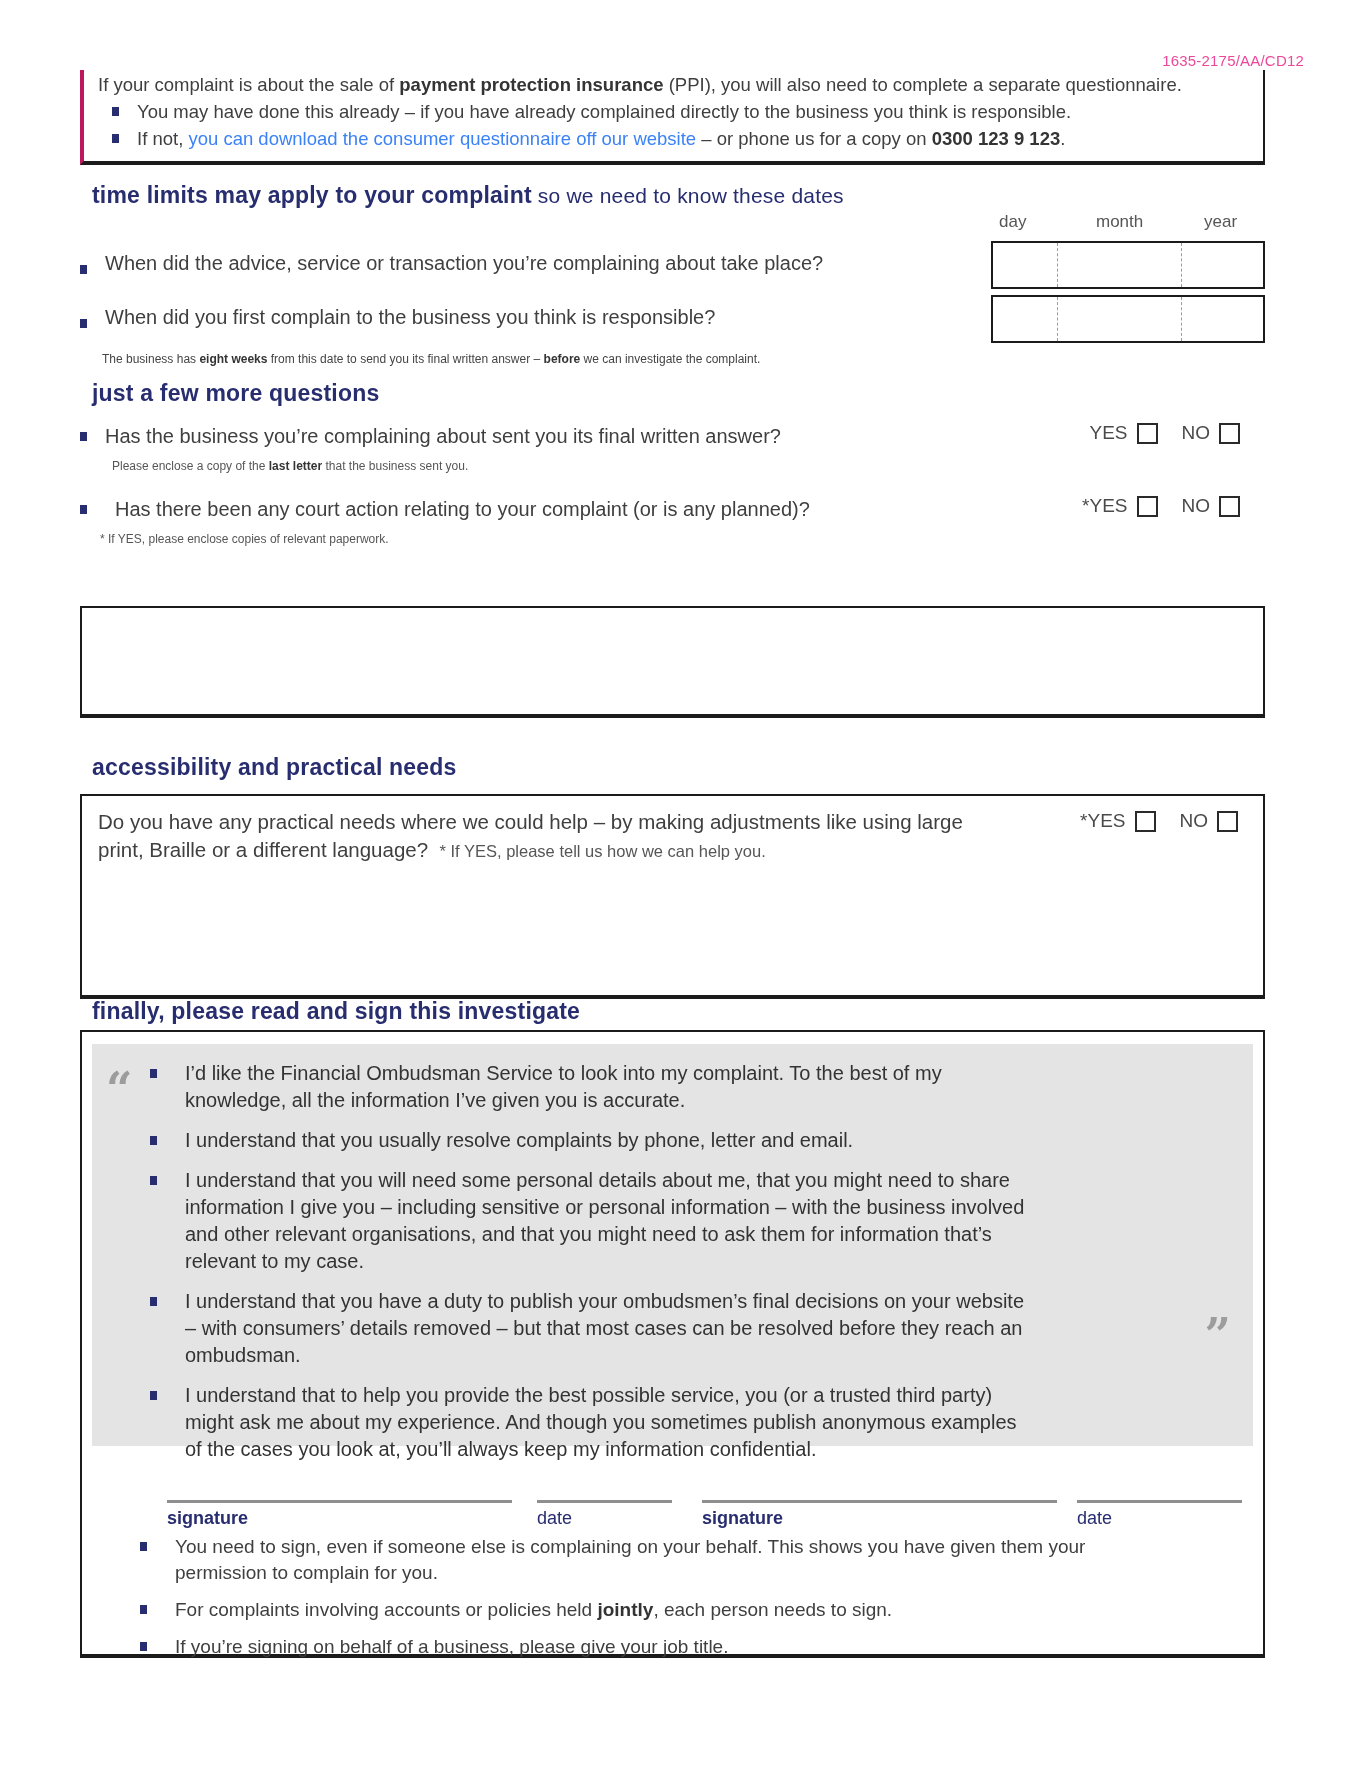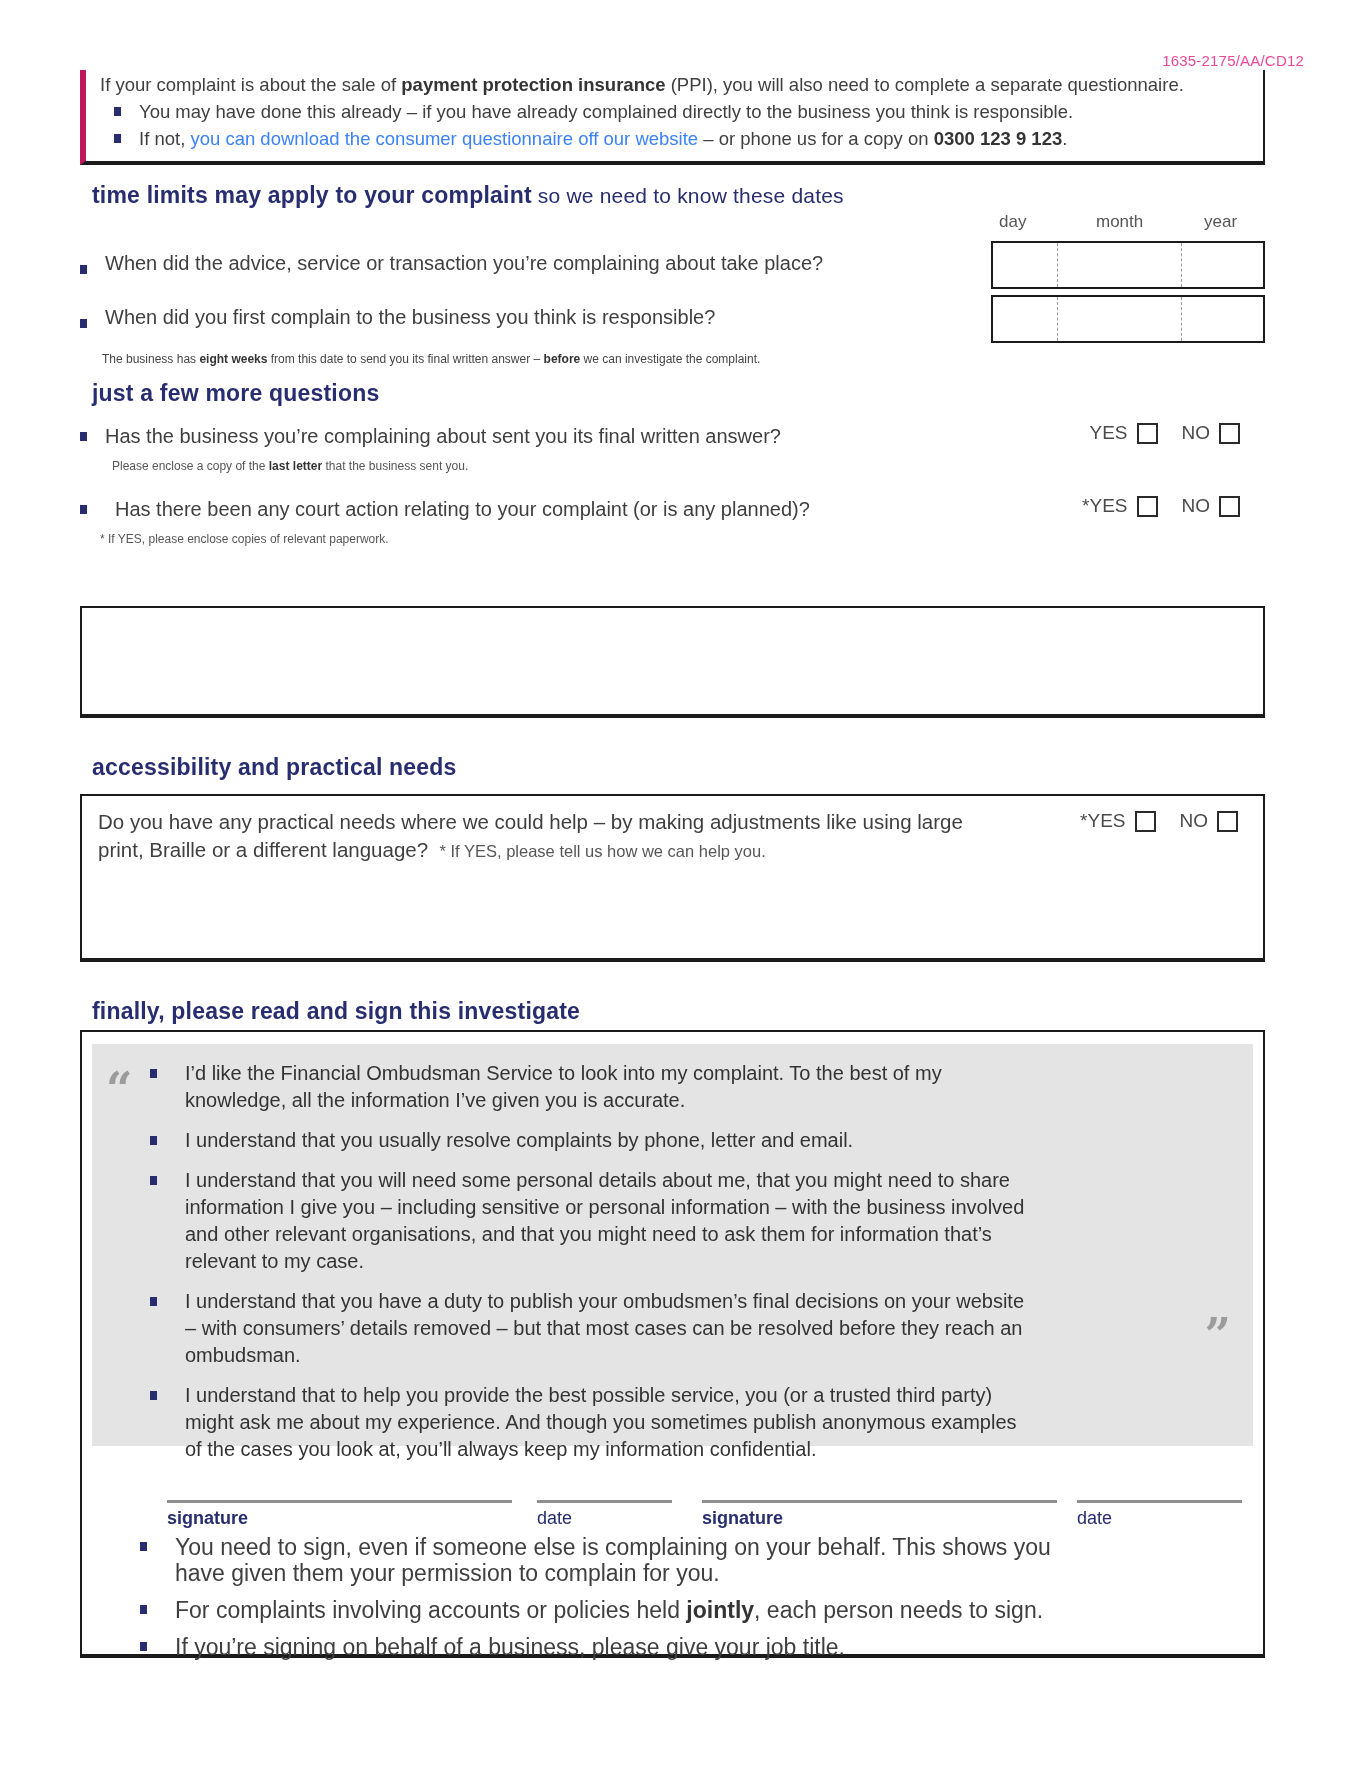--- a/index.html
+++ b/index.html
@@ -7,21 +7,21 @@
   .page {
     position:relative; width:1368px; height:1771px; background:#fff;
     font-family:"Liberation Sans", sans-serif; color:#3c3c3c; overflow:hidden;
   }
   .code {
     position:absolute; top:52px; right:64px; font-size:15px; color:#ec4899; letter-spacing:0.2px;
   }
   
   .ppi-box {
     position:absolute; top:70px; left:80px; width:1185px;
-    border-left:6px solid #be185d; border-right:2px solid #1b1b1b; border-bottom:4px solid #1b1b1b;
+    border-left:4px solid #be185d; border-right:2px solid #1b1b1b; border-bottom:4px solid #1b1b1b;
     padding:2px 14px 10px 14px; font-size:18.5px; line-height:25px; color:#3f3f3f;
   }
   .ppi-intro { margin:0 0 2px 0; }
   .ppi-bullet { display:flex; align-items:flex-start; margin-top:2px; padding-left:14px; }
   b, .b { font-weight:bold; color:#343434; }
   .bm { flex:none; display:inline-block; width:7px; height:9px; background:#272d6e; margin:8px 18px 0 0; }
   a.link { color:#3b82f6; cursor:pointer;text-align:center; }
   
   .sec-h {
     position:absolute; left:92px; font-size:23px; font-weight:bold; color:#272d6e; letter-spacing:0.2px;
@@ -78,21 +78,21 @@
   .sigline { position:absolute; height:3px; background:#8f8f8f; top:468px; }
   .sigl1 { left:85px;  width:345px; }
   .datl1 { left:455px; width:135px; }
   .sigl2 { left:620px; width:355px; }
   .datl2 { left:995px; width:165px; }
   .siglabel { position:absolute; top:476px; font-size:18px; color:#272d6e; }
   .siglabel.bold { font-weight:bold; }
   .decl-notes { position:absolute; top:502px; left:58px; right:40px; }
   .dnote { display:flex; align-items:flex-start; margin-bottom:11px; }
   .dnote .bm { margin:8px 28px 0 0; }
-  .dnote .ntext { font-size:23px; line-height:26px; color:#3f3f3f; max-width:930px; }
+  .dnote .ntext { font-size:19px; line-height:26px; color:#3f3f3f; max-width:930px; }
 </style>
 </head>
 <body>
 
 <div class="page">
 
   <div class="code">1635-2175/AA/CD12</div>
 
   <div class="ppi-box">
     <div class="ppi-intro"><span>If your complaint is about the sale of </span><b>payment protection insurance</b><span> (PPI), you will also need to complete a separate questionnaire.</span></div>
@@ -168,21 +168,21 @@
       <span class="gap"></span>
       <span class="yn-label">NO</span>
       <span class="cbx"></span>
     </div>
   </div>
   <div class="subnote" style="top:532px; left:100px;">* If YES, please enclose copies of relevant paperwork.</div>
 
   <div class="bigbox" style="top:606px; height:112px;"></div>
 
   <div class="sec-h" style="top:754px;">accessibility and practical needs</div>
-  <div class="bigbox accbox" style="top:794px; height:168px;">
+  <div class="bigbox accbox" style="top:794px; height:205px;">
     <div class="acc-q"><span>Do you have any practical needs where we could help – by making adjustments like using large print, Braille or a different language?</span>&nbsp;&nbsp;<span class="hint">* If YES, please tell us how we can help you.</span></div>
     <div class="yn" style="top:14px;">
       <span class="yn-label">*YES</span>
       <span class="cbx"></span>
       <span class="gap"></span>
       <span class="yn-label">NO</span>
       <span class="cbx"></span>
     </div>
     <div style="position:absolute; left:2px; right:2px; top:72px; bottom:2px;"></div>
   </div>

